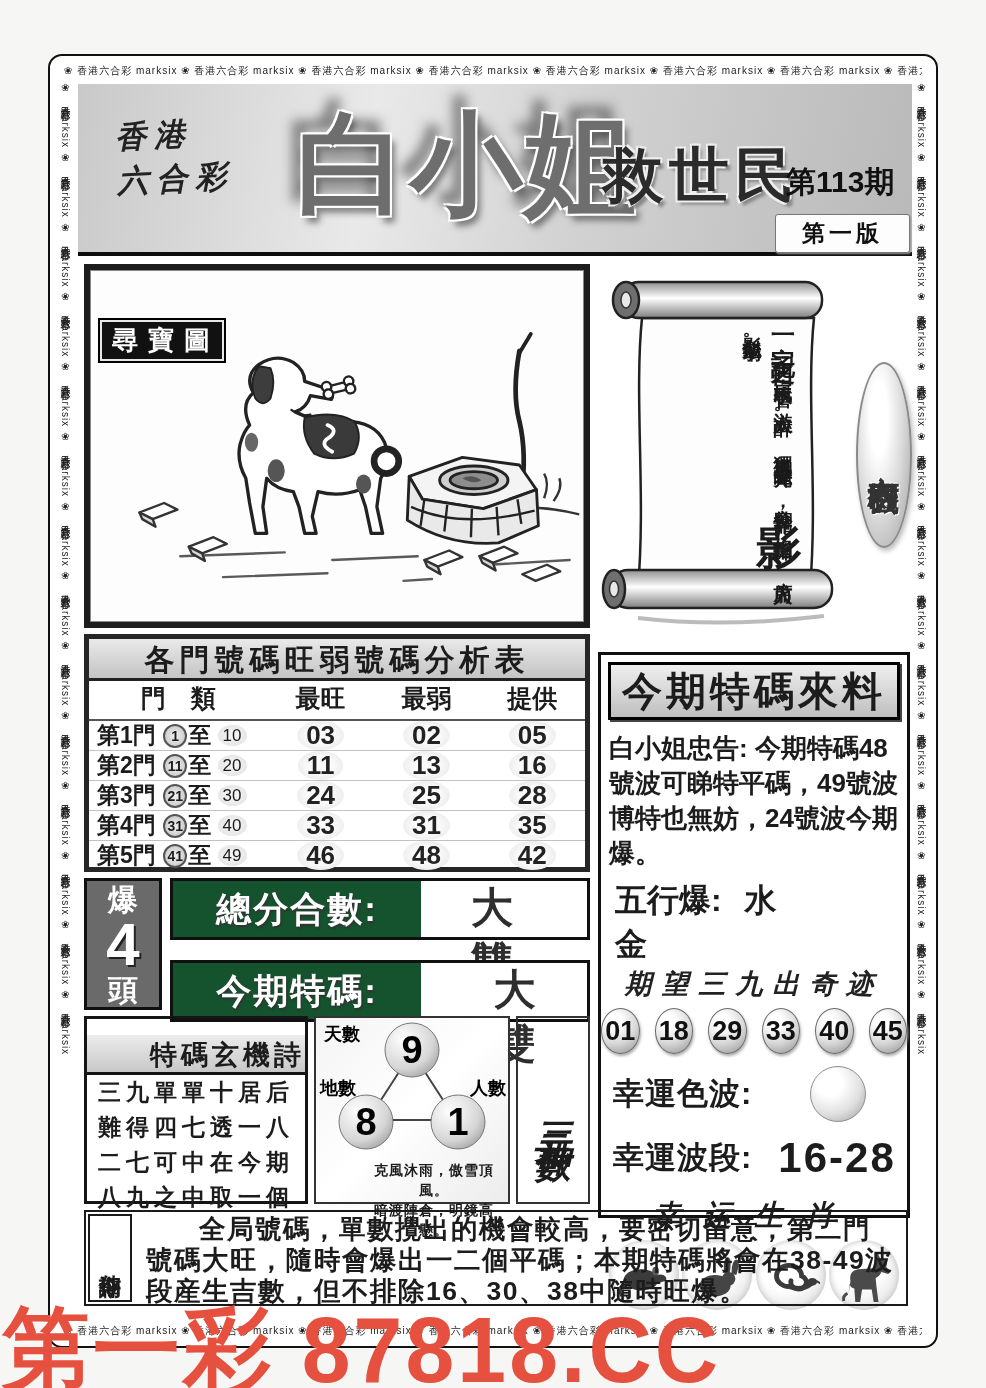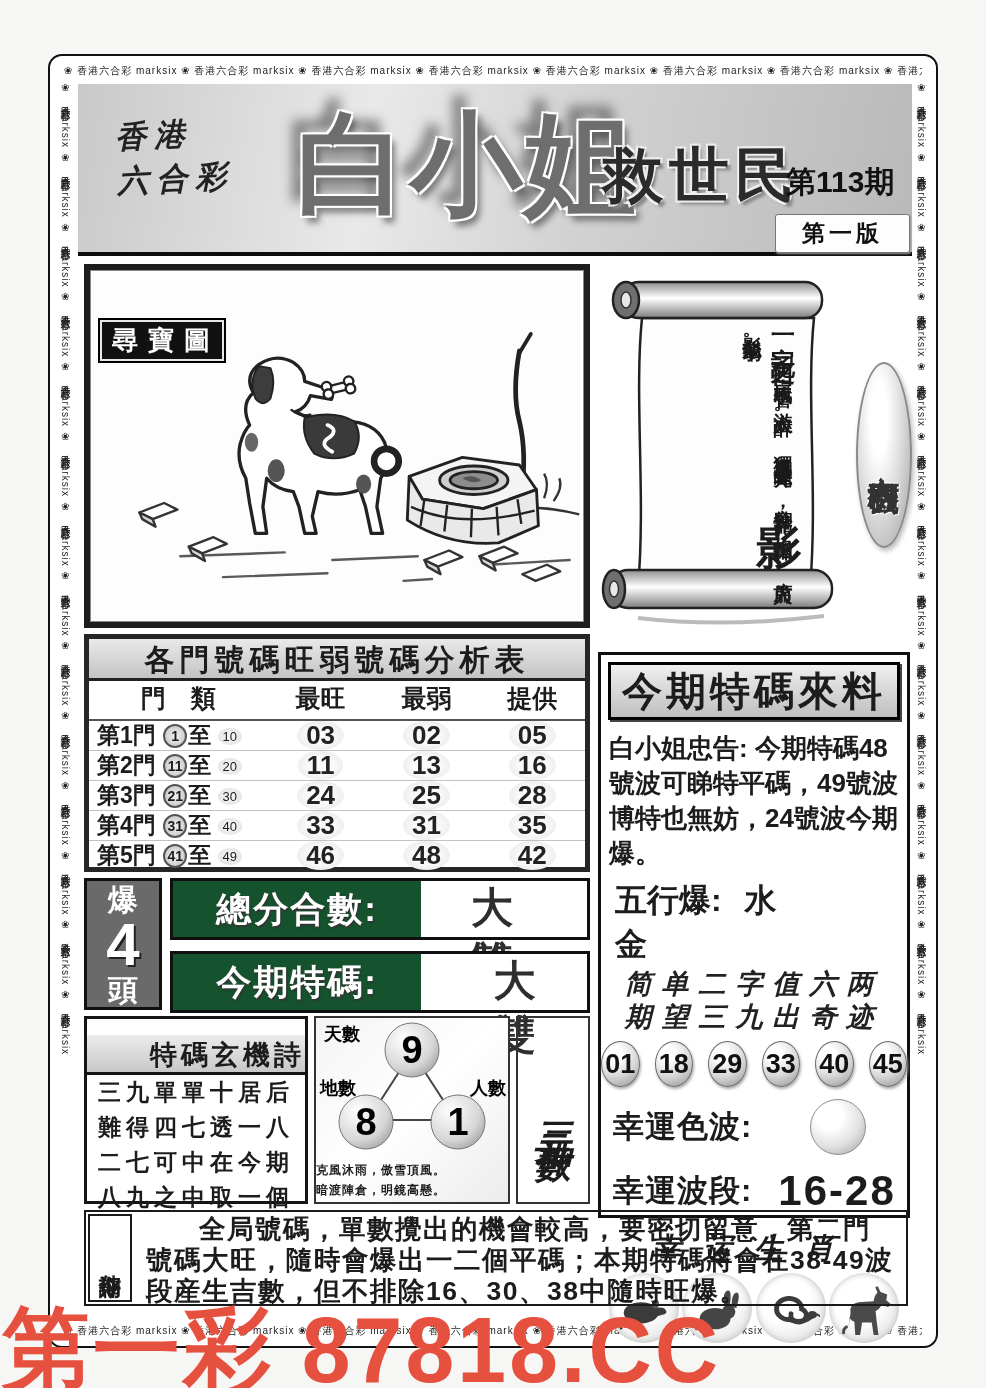--- a/index.html
+++ b/index.html
@@ -85,48 +85,48 @@
     letter-spacing:5px; background:linear-gradient(180deg,#e9e9e9,#c4c4c4); border-bottom:3px solid #222; }
   .atable-head { display:grid; grid-template-columns:36% 21.4% 21.3% 21.3%; height:40px;
     line-height:34px; font-size:25px; font-weight:900; text-align:center; border-bottom:2px solid #555; }
   .atable-row { display:grid; grid-template-columns:36% 21.4% 21.3% 21.3%; height:30px;
     line-height:29px; text-align:center; border-bottom:1px solid #c2c2c2; }
   .atable-row:last-child { border-bottom:none; }
   .gate-cell { font-size:23px; font-weight:900; text-align:left; padding-left:8px; white-space:nowrap; }
   .circ { display:inline-block; width:24px; height:24px; line-height:21px; border:2px solid #555;
     border-radius:50%; font-size:14px; font-weight:700; text-align:center; vertical-align:2px;
     background:radial-gradient(#f2f2f2,#bfbfbf); margin:0 1px; }
-  .endnum { font-size:13px; font-weight:400; padding:1px 5px; border-radius:50%;
+  .endnum { font-size:17px; font-weight:400; padding:1px 5px; border-radius:50%;
     background:radial-gradient(#f7f7f7,#e0e0e0); vertical-align:2px; }
   .val { font-size:26px; font-weight:600; color:#222; display:inline-block; padding:0 9px;
     border-radius:50%; background:radial-gradient(#fafafa 40%,#e3e3e3); }
   
   .burst { position:absolute; left:6px; top:794px; width:506px; height:132px; }
   .burst-head { position:absolute; left:0; top:0; width:78px; height:132px; background:#6a6a6a;
     border:3px solid #101010; color:#fff; text-align:center; }
   .burst-head .c1 { display:block; font-size:30px; font-weight:900; line-height:34px; margin-top:2px;}
   .burst-head .c2 { display:block; font-size:60px; font-weight:900; line-height:56px;
     text-shadow:2px 2px 0 #222; }
   .burst-head .c3 { display:block; font-size:30px; font-weight:900; line-height:34px; }
   .burst-row { position:absolute; left:86px; width:420px; height:62px; border:3px solid #101010;
     display:flex; background:#fff; }
-  .burst-row.r1 { top:0; } .burst-row.r2 { top:73px;gap:45px; }
+  .burst-row.r1 { top:0; } .burst-row.r2 { top:82px;gap:45px; }
   .burst-row .blabel { width:248px; background:#14532d; color:#fff; font-size:35px; font-weight:900;
     line-height:56px; text-align:center; letter-spacing:2px;
     text-shadow:1px 2px 2px #333; }
   .burst-row .bvalue { flex:1; text-align:center; font-size:42px; font-weight:900; color:#2e2e2e;
     line-height:54px; letter-spacing:24px; font-family:"DejaVu Serif",serif; }
   
   .poem-box { position:absolute; left:6px; top:932px; width:224px; height:188px; border:3px solid #151515; }
   .poem-title { height:40px; line-height:40px; text-align:right; font-size:27px; font-weight:900;
     letter-spacing:4px; background:linear-gradient(180deg,#ececec,#c8c8c8); border-bottom:3px solid #151515;margin-top:16px; }
   .poem-line { font-size:23px; font-weight:900; text-align:center; letter-spacing:5px; line-height:35px; }
   .tri-box { position:absolute; left:236px; top:932px; width:196px; height:188px; border:2px solid #333;
     background:linear-gradient(135deg,#f4f4f4,#ffffff 50%,#ececec); }
-  .tri-lines { text-align:left; font-size:12px; font-weight:900; line-height:20px; letter-spacing:1px;}
+  .tri-lines { text-align:center; font-size:14px; font-weight:900; line-height:20px; letter-spacing:1px;margin-left:44px;}
   .sanyuan-box { position:absolute; left:438px; top:932px; width:74px; height:188px; border:2px solid #333;
     display:flex; align-items:center; justify-content:center; }
   .sanyuan-box span { writing-mode:vertical-rl; text-orientation:upright; font-size:36px;
     font-family:"DejaVu Serif",serif; font-style:italic; font-weight:700; letter-spacing:8px; }
   
   .special { position:absolute; left:520px; top:568px; width:312px; height:566px; border:3px solid #101010; }
   .special-title { margin:7px; border:3px solid #000; background:linear-gradient(180deg,#efefef,#bfbfbf);
     text-align:center; font-size:40px; font-weight:900; letter-spacing:4px; line-height:52px;
     box-shadow:2px 2px 0 #444; }
   .advice { padding:4px 8px 0 8px; font-size:26px; font-weight:900; line-height:35px; }
@@ -409,21 +409,20 @@
     <div class="special">
       <div class="special-title">今期特碼來料</div>
       <div class="advice">
         <span>白小姐忠告:</span>
         <span>今期特碼48號波可睇特平碼，49號波博特也無妨，24號波今期爆。</span>
       </div>
       <div class="wuxing">
         <span>五行爆:</span>
         <span class="wx-val">水　金</span>
       </div>
-      <div class="handline">简单二字值六两</div>
       <div class="handline">期望三九出奇迹</div>
       <div class="balls">
         <div class="ball">01</div>
         <div class="ball">18</div>
         <div class="ball">29</div>
         <div class="ball">33</div>
         <div class="ball">40</div>
         <div class="ball">45</div>
       </div>
       <div class="lucky-row">

